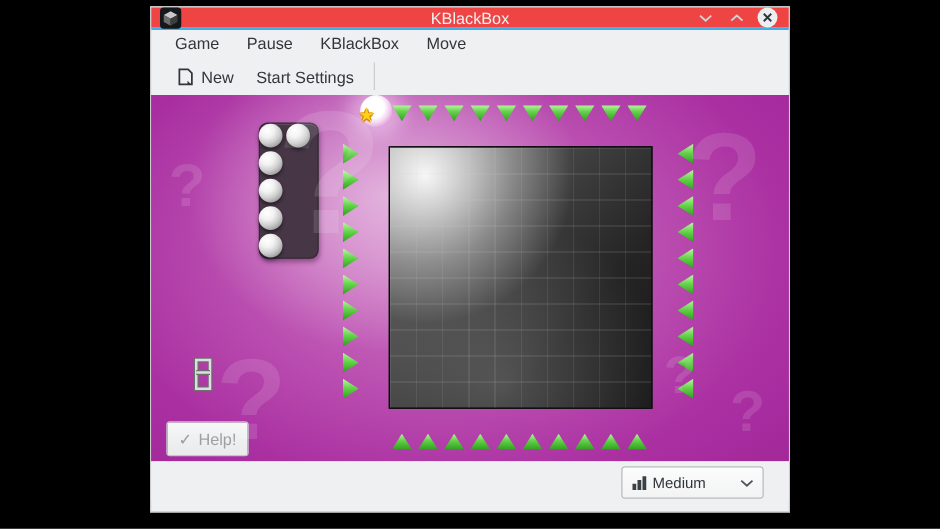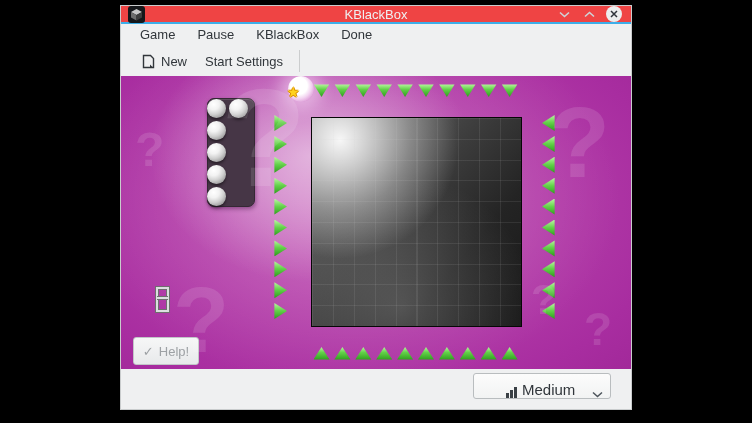--- a/index.html
+++ b/index.html
@@ -73,21 +73,21 @@
   .slot-frame{position:absolute;left:35px;top:211px;width:9px;height:21px;
     border:2px solid #dcdee0;box-shadow:0 0 0 1px #6f6f6f, inset 0 0 0 1px #6f6f6f;background:transparent;}
   .slot-frame::after{content:"";position:absolute;left:-1px;right:-1px;top:8px;height:2px;background:#dcdee0;box-shadow:0 1px 0 #6f6f6f,0 -1px 0 #6f6f6f;}
   
   .done-btn{position:absolute;left:12px;top:261px;width:66px;height:28px;border:1px solid #c2c6c8;border-radius:3px;
     background:linear-gradient(#f6f7f7,#e8eaeb);color:#9da1a4;font-size:13px;font-family:inherit;
     display:flex;align-items:center;justify-content:center;gap:5px;}
   
   .statusbar{position:relative;height:32px;background:#eff0f1;}
   .combo{position:absolute;right:20px;top:4px;width:112px;height:24px;border:1px solid #b9bdbf;border-radius:3px;
-    background:linear-gradient(#fcfcfc,#f2f3f3);display:flex;align-items:flex-end;font-size:15px;color:#31363b;cursor:pointer;padding-left:24px;}
+    background:linear-gradient(#fcfcfc,#f2f3f3);display:flex;align-items:center;font-size:12px;color:#31363b;cursor:pointer;}
   .combo-icon{display:flex;align-items:flex-end;gap:1px;margin:0 5px 0 8px;}
   .combo-icon i{display:block;width:3px;background:#3a4045;}
   .combo-chevron{margin-left:auto;margin-right:7px;display:flex;align-items:center;}
   svg{display:block;}
 </style>
 </head>
 <body>
 
 <div class="window">
 
@@ -118,21 +118,21 @@
       </div>
     </div>
   </div>
 
   <div class="accent-line"></div>
 
   <div class="menubar">
     <div class="menu-item">Game</div>
     <div class="menu-item">Pause</div>
     <div class="menu-item">KBlackBox</div>
-    <div class="menu-item">Done</div>
+    <div class="menu-item">Move</div>
   </div>
 
   <div class="toolbar">
     <button class="tb-btn">
       <span>
         <svg width="13" height="15" viewBox="0 0 13 15">
           <path d="M1.5,1.5 h7 l3,3 v9 h-10 z" fill="none" stroke="#31363b" stroke-width="1.4"></path>
           <path d="M8,10.5 v3 h3 z" fill="#31363b"></path>
         </svg>
       </span>

